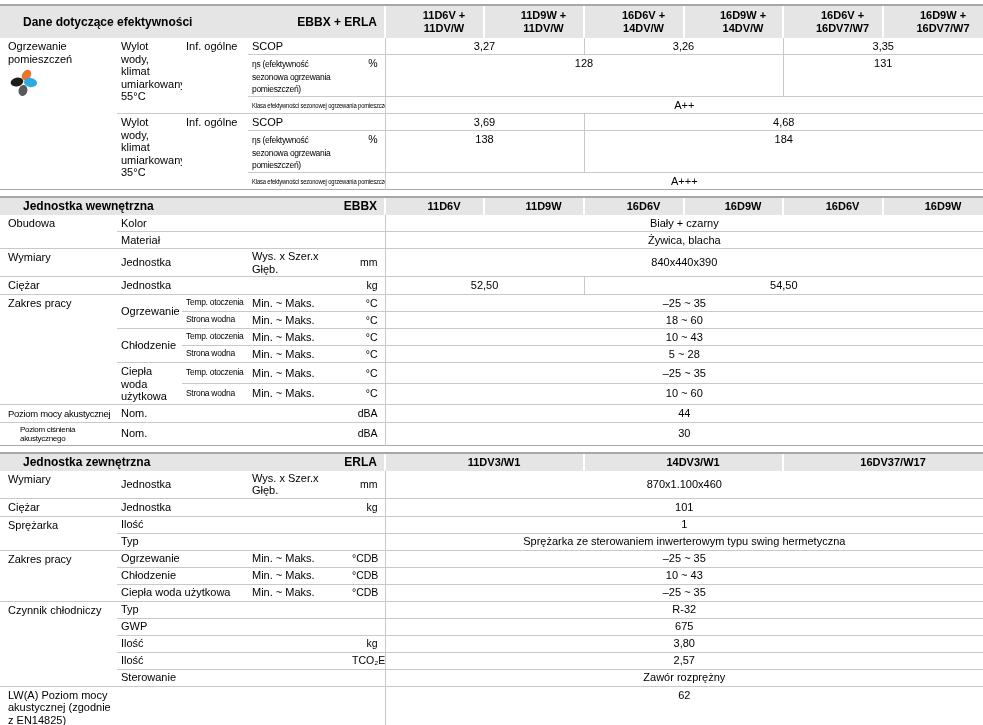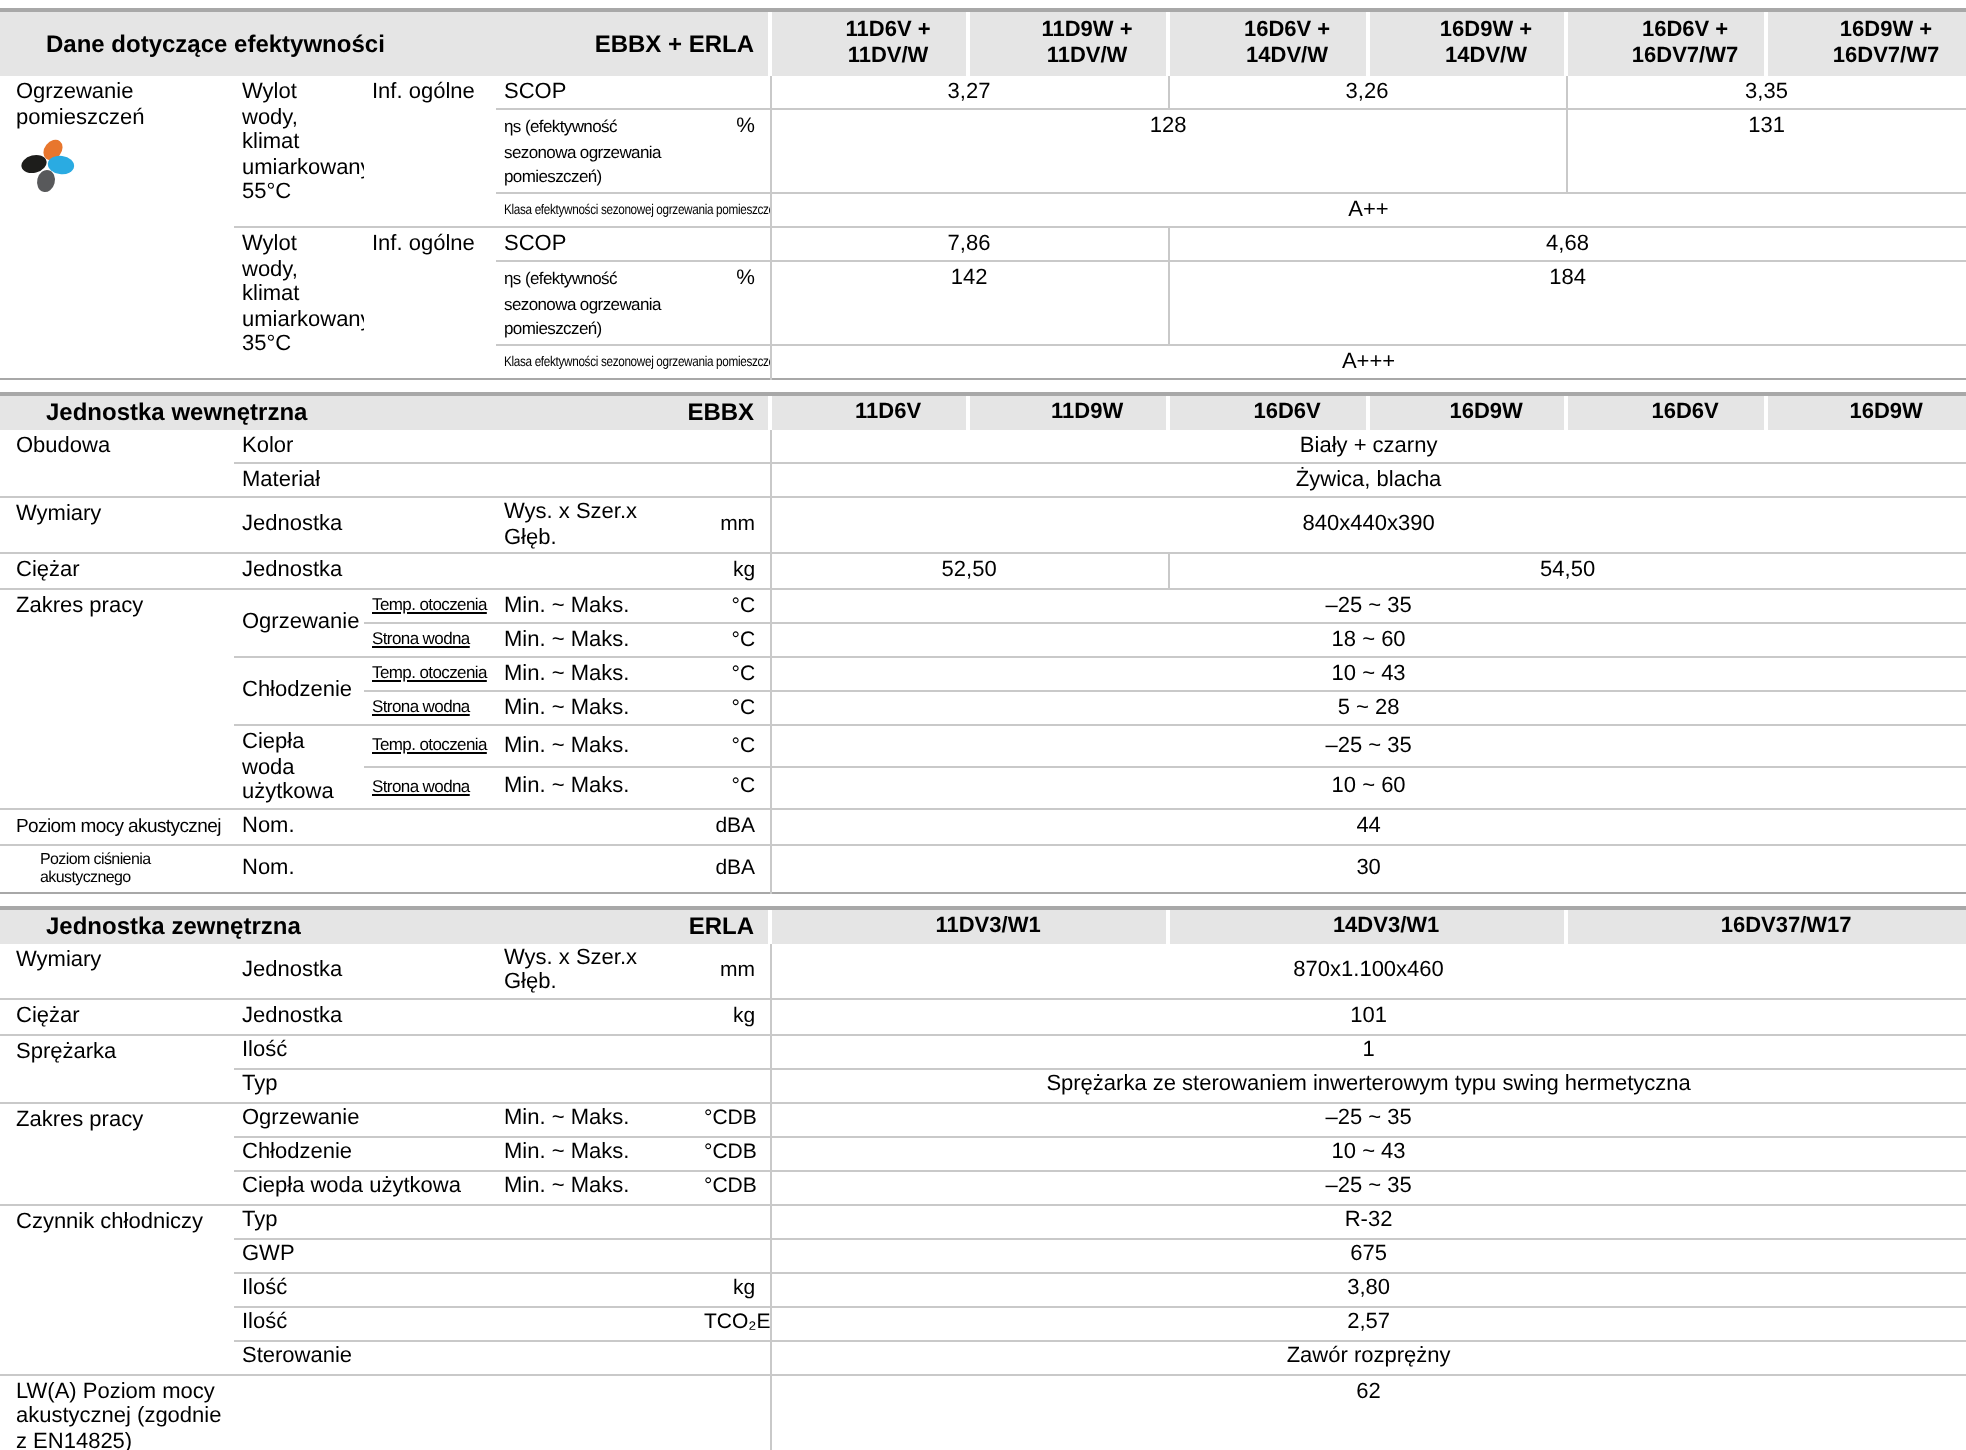--- a/index.html
+++ b/index.html
@@ -17,21 +17,21 @@
   .blin{display:flex;justify-content:space-between;align-items:flex-start;}
   .btitle{font-weight:bold;font-size:12px;}
   .bmodel{font-weight:bold;font-size:12px;padding-right:3px;}
   td.bc{font-weight:bold;text-align:center;white-space:pre-line;border-left:2px solid #fff;font-size:11px;line-height:13px;margin-left:29px;}
   tr.nt td{border-top:none;}
   td.cat{vertical-align:top;padding-left:8px;padding-top:2px;}
   td.sub,td.info{vertical-align:top;padding-top:2px;}
   td.unit{text-align:right;padding-right:7px;font-size:10.5px;}
   td.val{text-align:center;border-left:1px solid var(--line);}
   .smtx{font-size:8.5px;letter-spacing:-0.3px;line-height:9.5px;}
-  td.smcell{font-size:8.5px;letter-spacing:-0.3px;line-height:9.5px;text-decoration:underline;}
+  td.smcell{font-size:8.5px;letter-spacing:-0.3px;line-height:9.5px;}
   .cat9{font-size:9.5px;letter-spacing:-0.3px;line-height:11px;}
   .cat8{font-size:8px;letter-spacing:-0.3px;line-height:9.5px;display:inline-block;margin-left:12px;}
   .tiny{font-size:7px;letter-spacing:-0.2px;display:inline-block;transform:scaleX(0.84);transform-origin:0 50%;white-space:nowrap;}
   td.vtop{vertical-align:top;padding-top:2px;}
   tr.h30 td{height:30px;}
   tr.h44 td{height:44px;}
   .eff-icon{display:block;margin:4px 0 0 2px;}
 </style>
 </head>
 <body>
@@ -99,27 +99,27 @@
 </tr>
 <tr>
   <td colspan="2"><span class="tiny">Klasa efektywności sezonowej ogrzewania pomieszczeń</span></td>
   <td class="val" colspan="6">A++</td>
 </tr>
 <tr>
   <td class="sub" rowspan="3">Wylot wody, klimat umiarkowany 35°C</td>
   <td class="info" rowspan="3">Inf. ogólne</td>
   <td>SCOP</td>
   <td class="unit"></td>
-  <td class="val" colspan="2">7,86</td>
+  <td class="val" colspan="2">3,69</td>
   <td class="val" colspan="4">4,68</td>
 </tr>
 <tr class="h30">
   <td class="vtop"><span class="smtx">ηs (efektywność sezonowa ogrzewania pomieszczeń)</span></td>
   <td class="unit vtop">%</td>
-  <td class="val vtop" colspan="2">142</td>
+  <td class="val vtop" colspan="2">138</td>
   <td class="val vtop" colspan="4">184</td>
 </tr>
 <tr>
   <td colspan="2"><span class="tiny">Klasa efektywności sezonowej ogrzewania pomieszczeń</span></td>
   <td class="val" colspan="6">A+++</td>
 </tr>
 </tbody>
     </table>
 
 <table class="spec s2">

